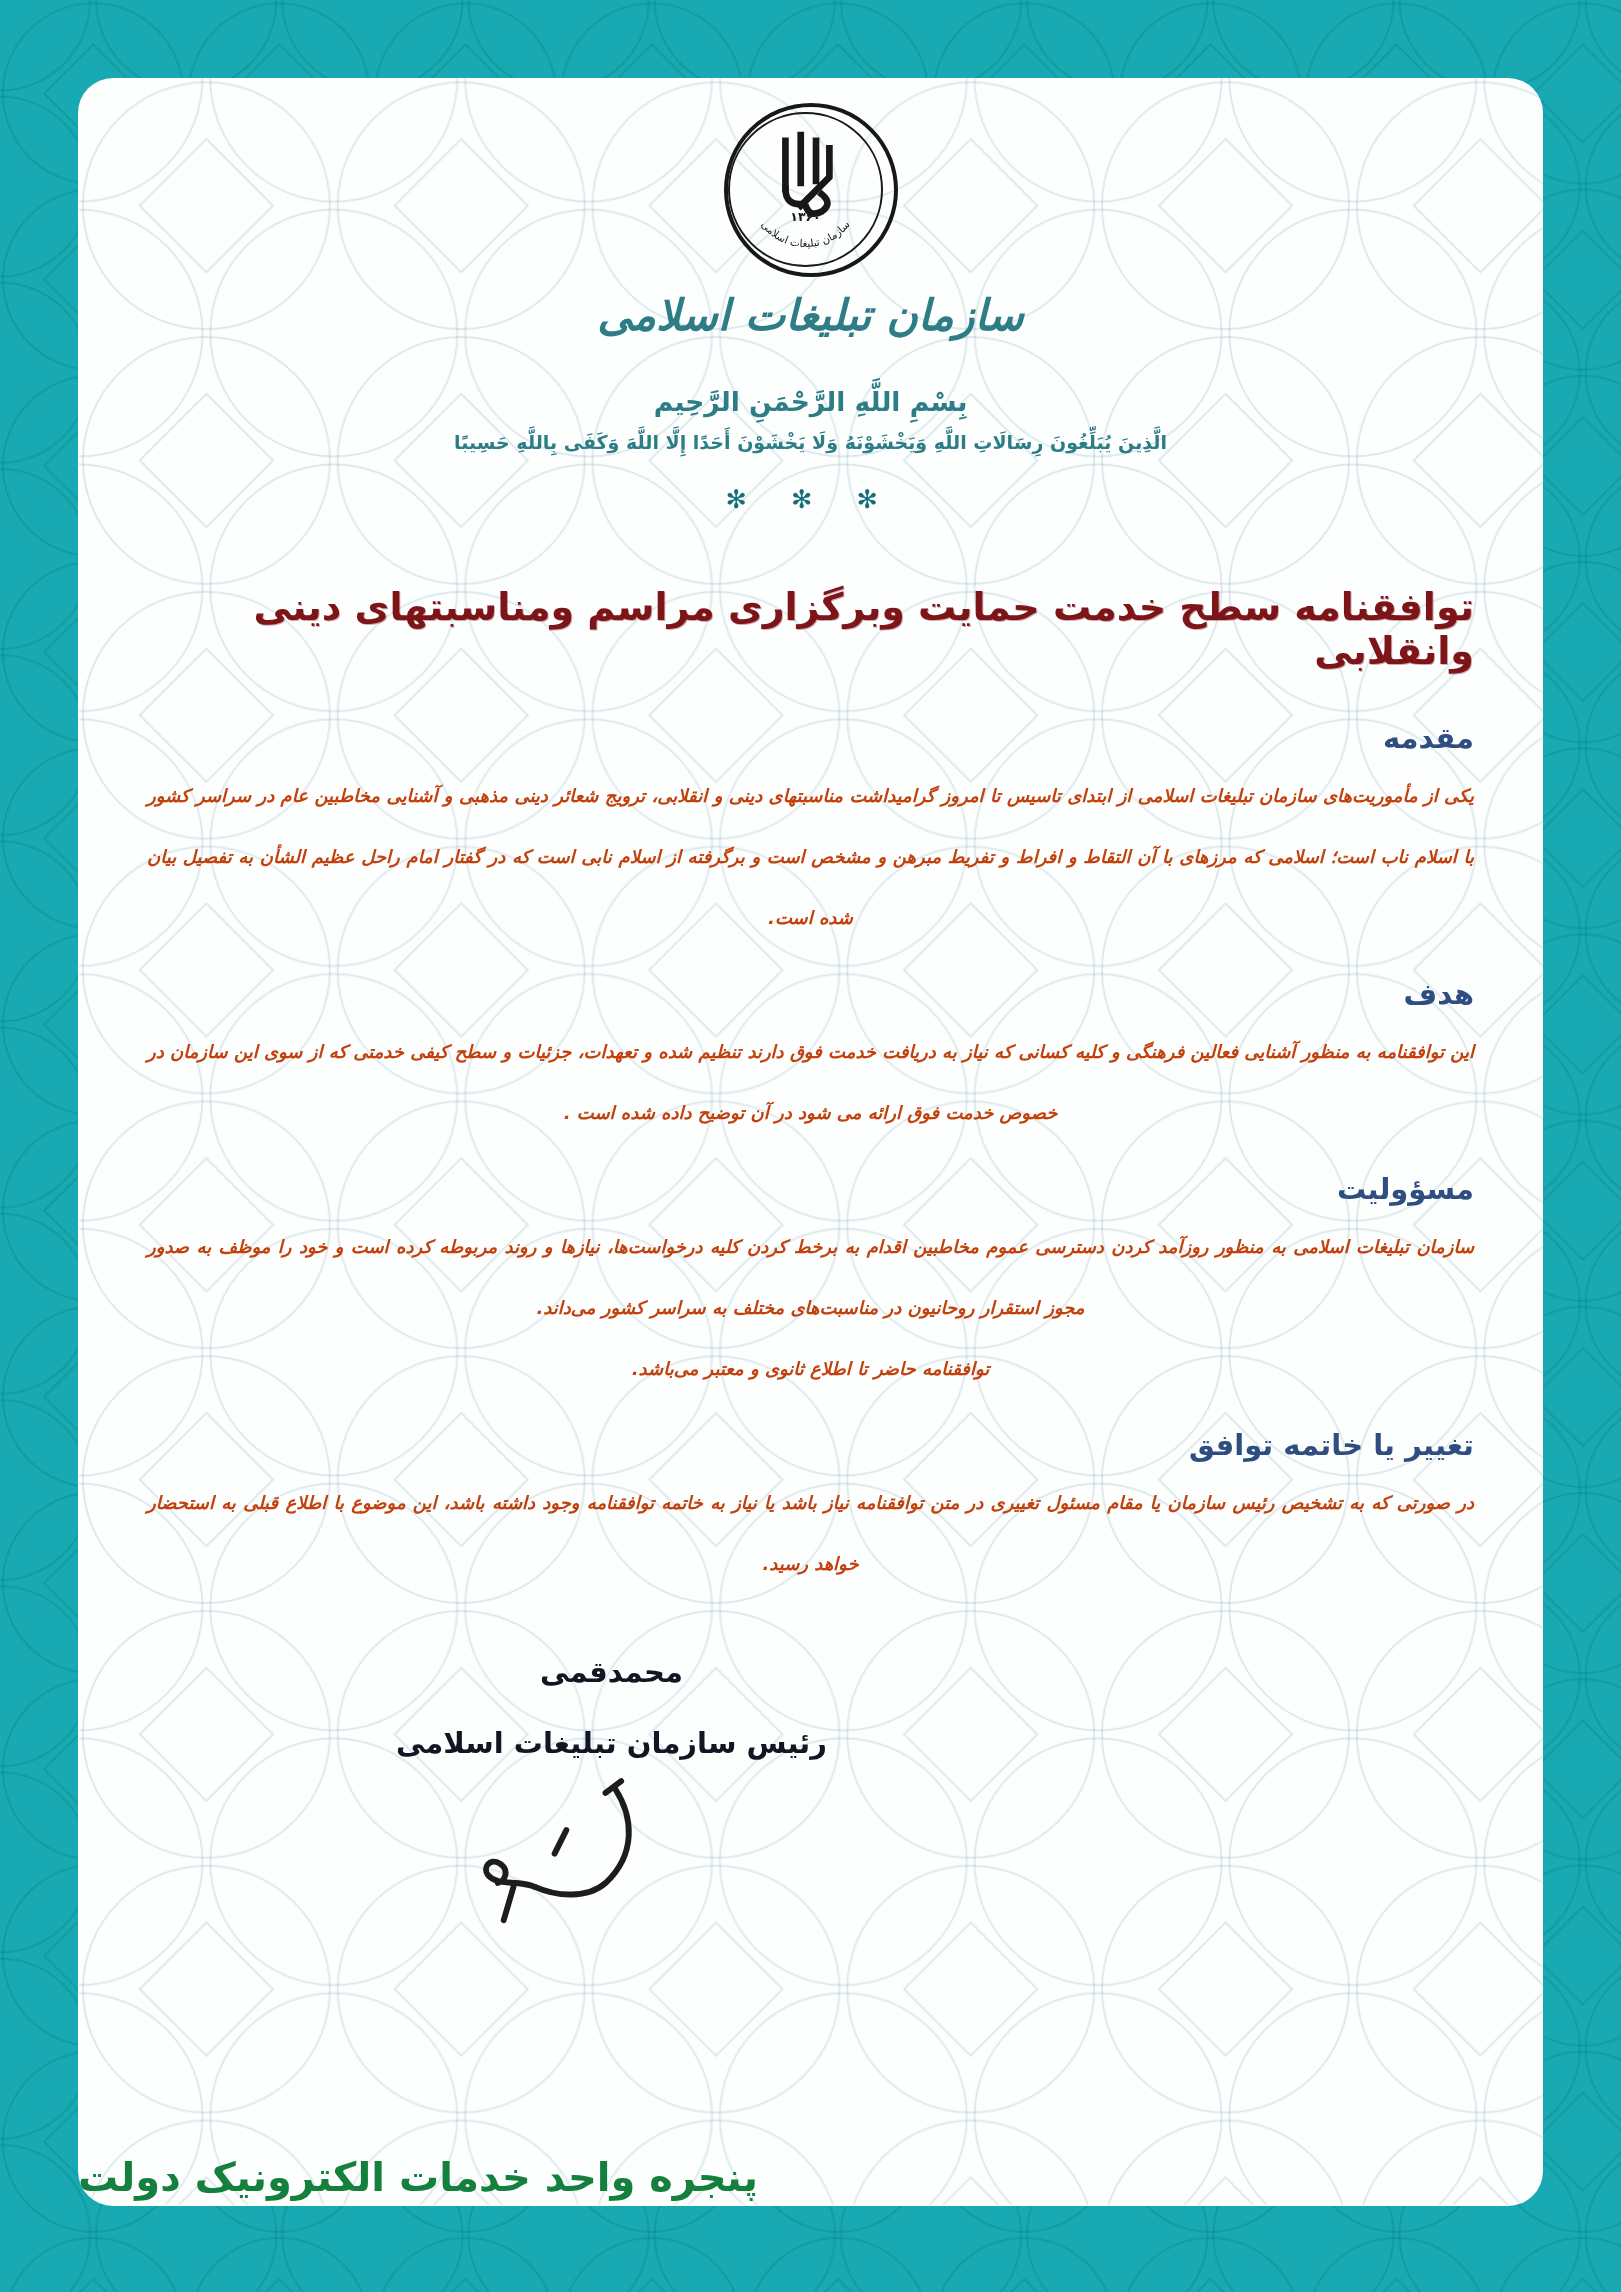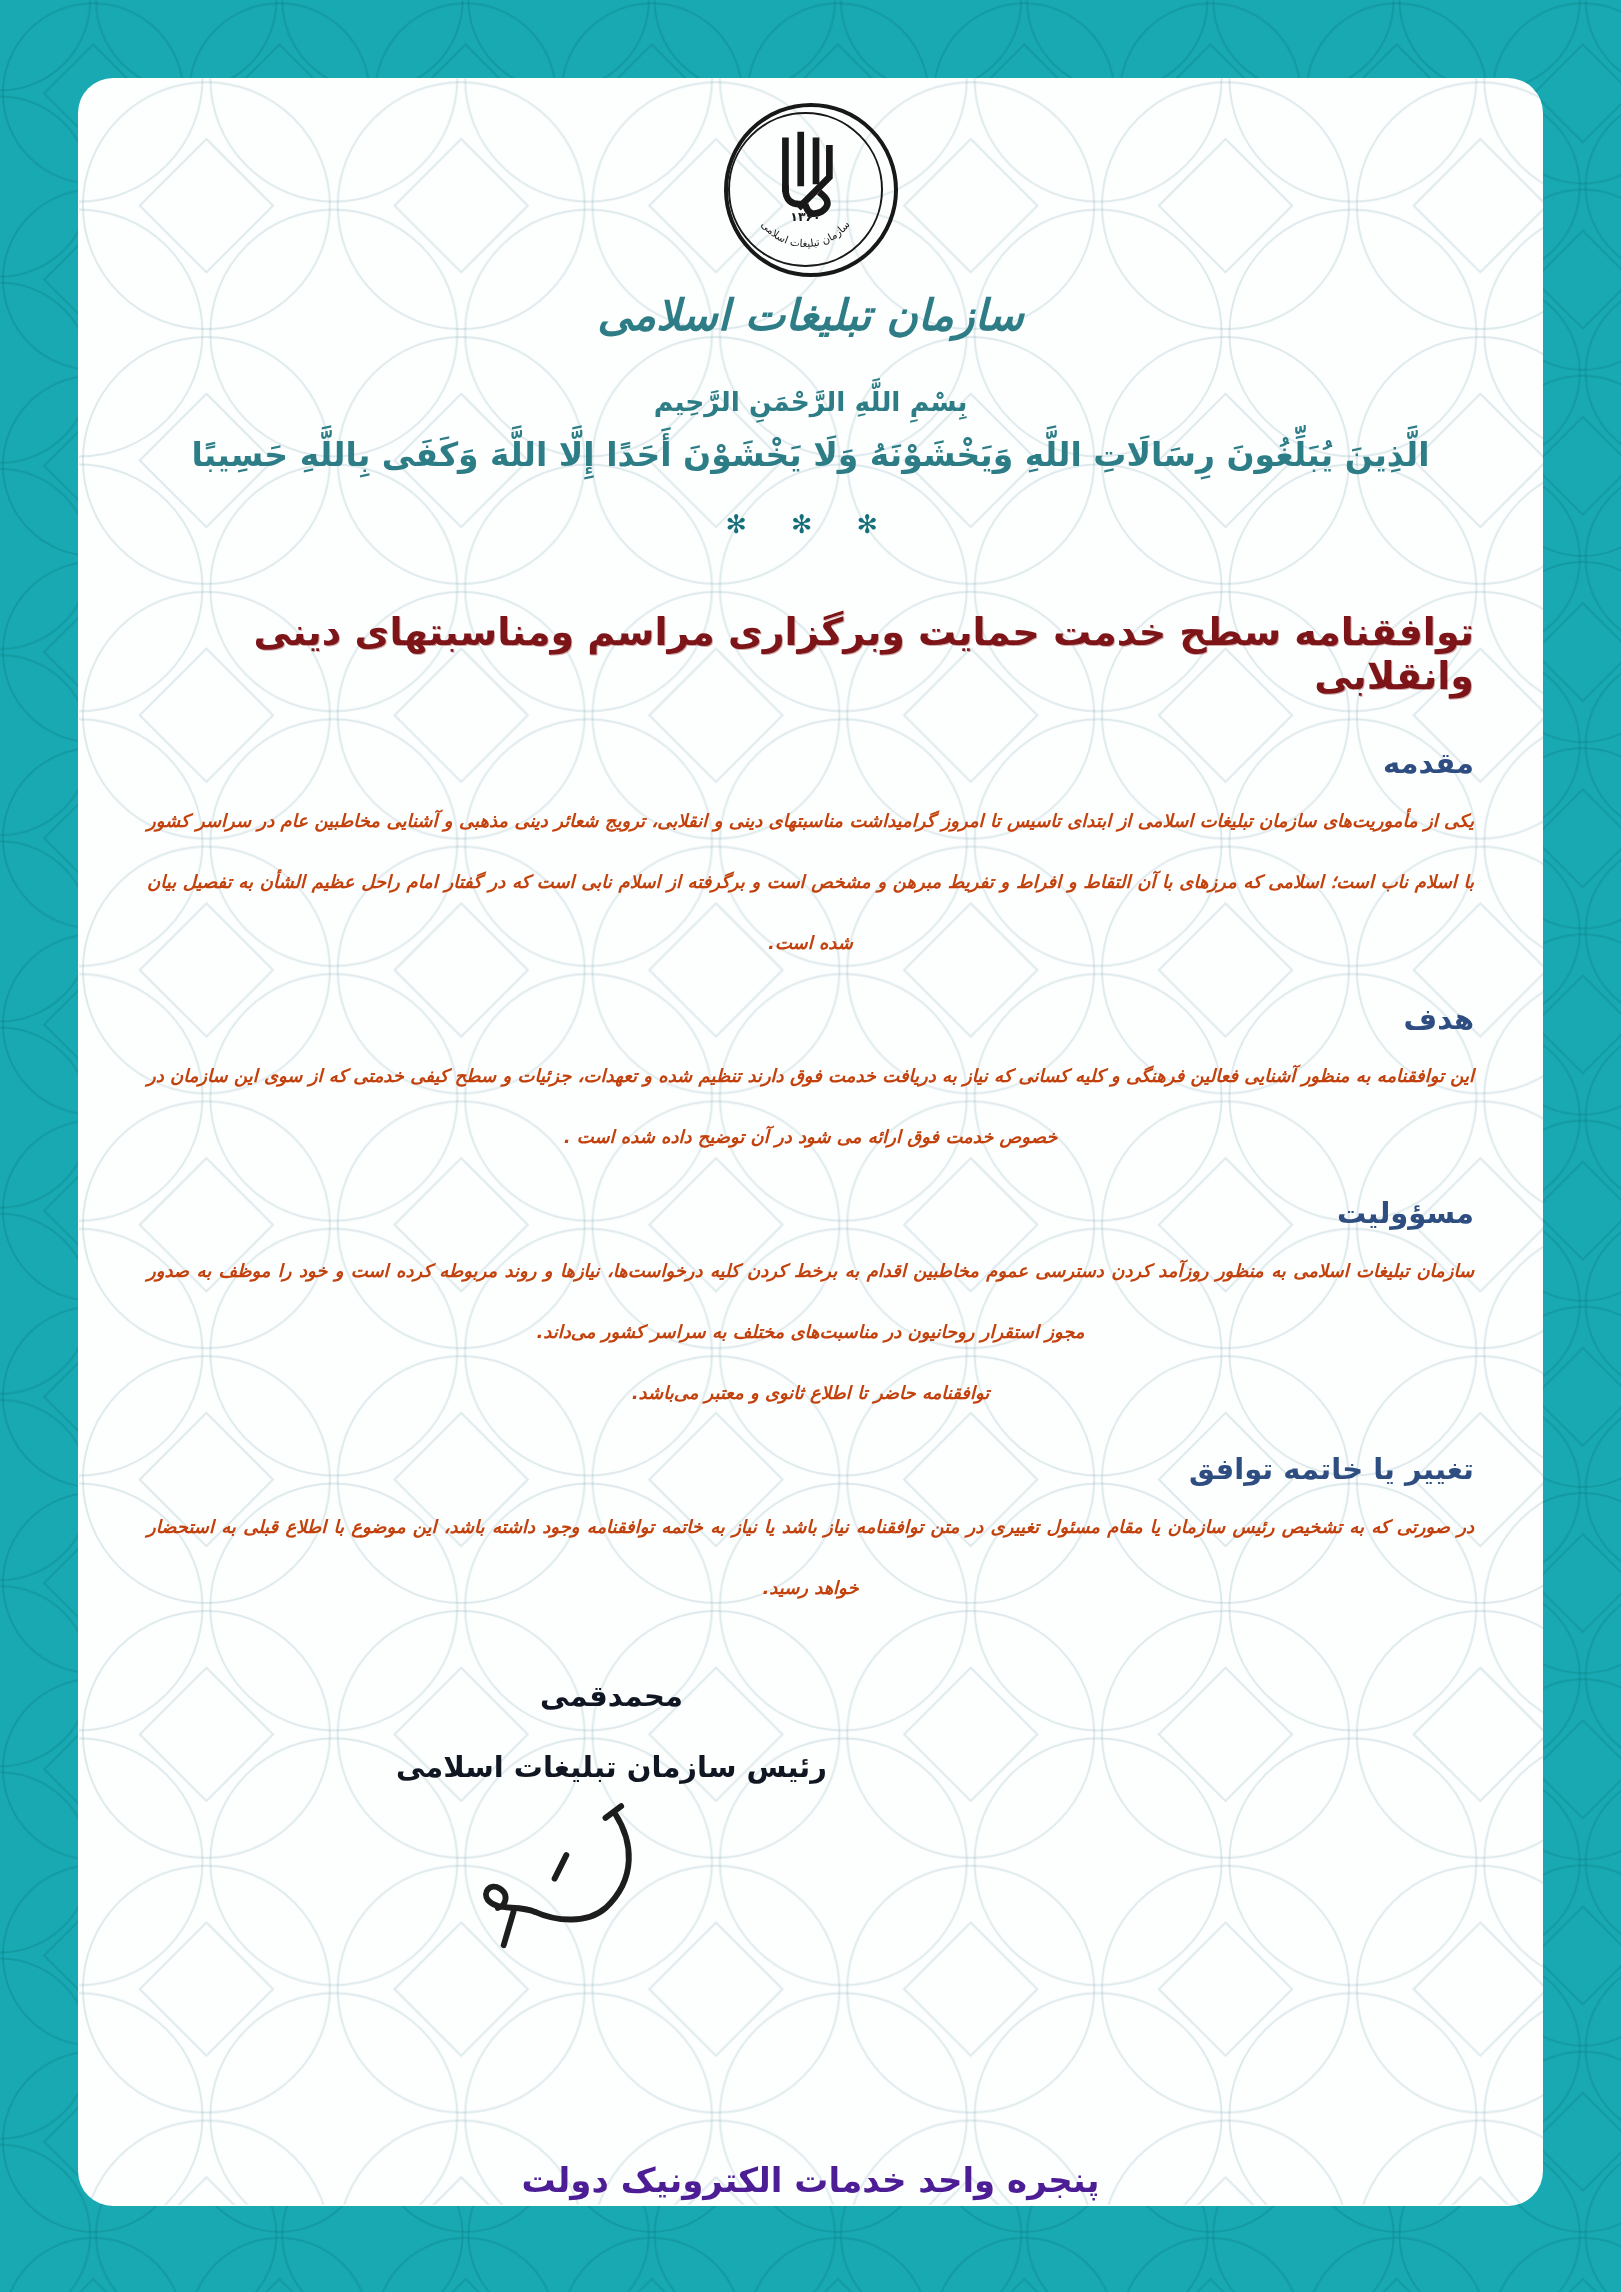--- a/index.html
+++ b/index.html
@@ -61,21 +61,21 @@
   }
 
   
   .bismillah {
     margin-top:39px;
     color:#2c7d86;
     font-weight:bold;
     font-size:26.5px;
     line-height:1.75;
   }
-  .bismillah .verse { font-size:33px; }
+  .bismillah .verse { font-size:19px; }
   .ornament {
     margin-top:25.5px;
     color:#156f7a;
     font-size:25.5px;
     letter-spacing:17.6px;
     font-weight:bold;
   }
 
   
   .doc-title {
@@ -114,23 +114,23 @@
     color:#111722;
   }
   .sign-name { font-size:29px; font-weight:bold; }
   .sign-title { font-size:29px; font-weight:bold; margin-top:37px; }
   .sign-scribble { margin-top:17.6px; margin-right:46%; width:46%; text-align:center; }
 
   
   .footer-line {
     position:absolute;
     left:0; right:0; bottom:5.9px;
-    text-align:center;
-    color:#4c1d95;
-    font-size:34px;
+    text-align:left;
+    color:#15803d;
+    font-size:40px;
     font-weight:bold;
     z-index:2;
   }
 </style>
 </head>
 <body>
 
 <div class="canvas">
 
   <svg class="frame-pattern" width="1621" height="2293" viewBox="0 0 1654 2339">

